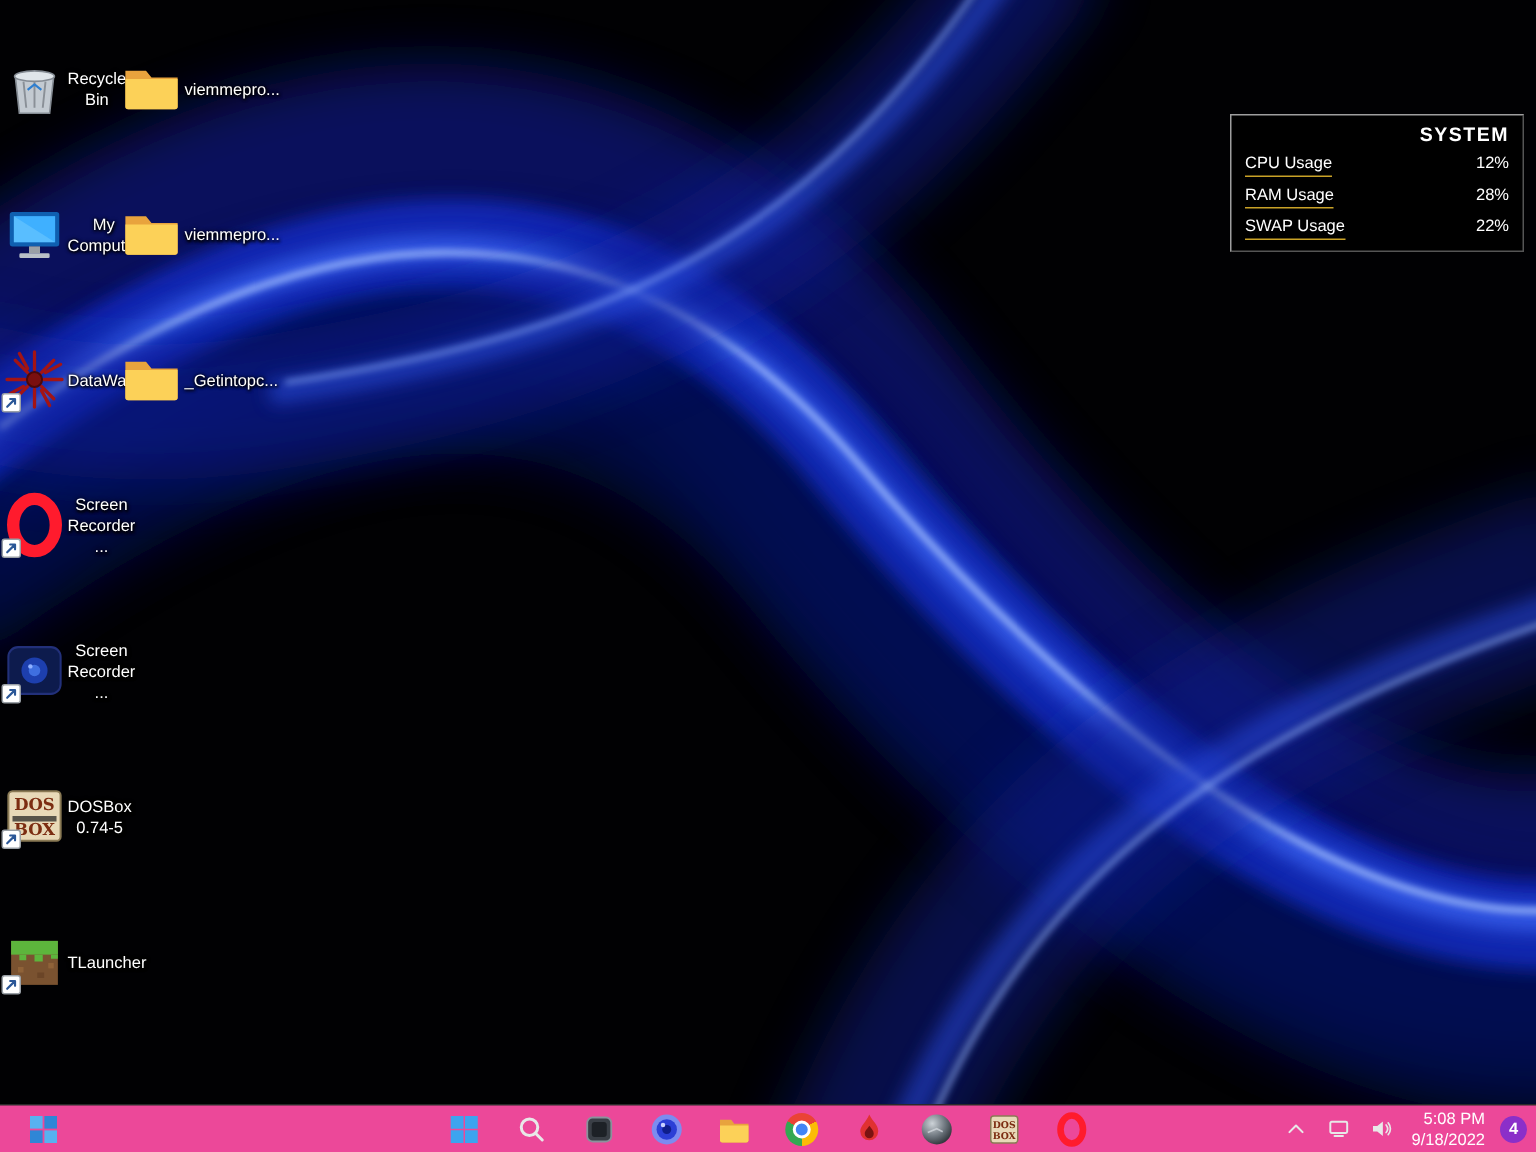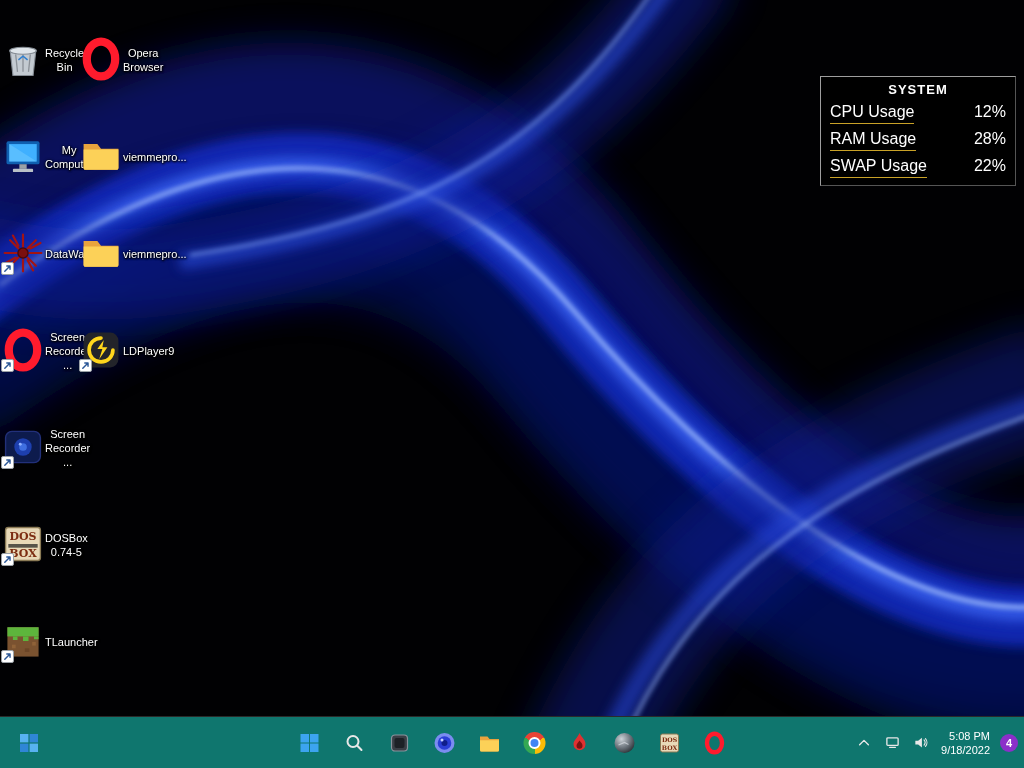--- a/index.html
+++ b/index.html
@@ -17,27 +17,27 @@
   .dlabel{margin-top:3px;font-size:11px;line-height:1.3;color:#fff;text-align:center;max-width:76px;text-shadow:0 1px 2px #000,0 0 3px #000,1px 1px 2px #000;word-wrap:break-word}
 
   
   .widget{position:absolute;right:8px;width:196px;background:#000;border:1px solid #9e9e9e;border-bottom-color:#555;border-right-color:#555;color:#fff;padding:5px 9px;z-index:3}
   .clockw{top:8px}
   .sysw{top:76px}
   .diskw{top:184px}
   .wtime{font-size:19px;font-weight:bold;text-align:center;letter-spacing:1px}
   .wdayrow{display:flex;justify-content:space-between;font-size:11px;margin-top:3px;padding-bottom:2px}
   .goldline{border-bottom:1px solid #c9a227;padding-bottom:2px}
-  .wtitle{text-align:center;font-weight:bold;font-size:13px;letter-spacing:1px;margin-bottom:5px}
-  .wrow{display:flex;justify-content:space-between;align-items:baseline;font-size:16px;margin:6px 0 2px 0}
+  .wtitle{text-align:right;font-weight:bold;font-size:13px;letter-spacing:1px;margin-bottom:5px}
+  .wrow{display:flex;justify-content:space-between;align-items:baseline;font-size:11px;margin:6px 0 2px 0}
   .wlabel{border-bottom:1px solid #c9a227;padding-bottom:2px}
   .wval{text-align:right}
 
   
-  .taskbar{position:absolute;left:0;right:0;bottom:0;height:52px;background:#0f766e;border-top:1px solid #2a2a2a;display:flex;align-items:center;z-index:5}
+  .taskbar{position:absolute;left:0;right:0;bottom:0;height:32px;background:#ec4899;border-top:1px solid #2a2a2a;display:flex;align-items:center;z-index:5}
   .tbtn{background:none;border:none;width:38px;height:40px;display:flex;align-items:center;justify-content:center;cursor:pointer;border-radius:4px}
   .tbtn .ic{display:flex;align-items:center;justify-content:center}
   .corner{position:absolute;left:10px}
   .tcenter{position:absolute;left:50%;transform:translateX(-50%);display:flex;gap:7px;align-items:center}
   .tray{position:absolute;right:6px;display:flex;align-items:center;gap:2px}
   .tbtn.sm{width:26px;height:34px}
   .tclock{color:#fff;font-size:11px;line-height:14px;text-align:right;padding:0 6px;cursor:pointer}
   .badge{width:18px;height:18px;border-radius:50%;background:#8b2fc9;color:#fff;font-size:11px;font-weight:bold;display:flex;align-items:center;justify-content:center;margin-left:2px;cursor:pointer}
   .chromeic{width:22px;height:22px;border-radius:50%;background:conic-gradient(from -60deg,#ea4335 0 120deg,#fbbc05 120deg 240deg,#34a853 240deg 360deg);position:relative}
   .chromeic .hub{position:absolute;inset:5px;border-radius:50%;background:#4285f4;border:2px solid #fff}
@@ -174,57 +174,43 @@
             <svg viewBox="0 0 10 10">
               <path d="M2 8 L7.5 2.5 M4.2 2.2 h3.6 v3.6" stroke="#2b5797" stroke-width="1.6" fill="none" stroke-linecap="round" stroke-linejoin="round"></path>
             </svg>
           </span>
         </div>
         <div class="dlabel">TLauncher</div>
       </div>
       <div class="dicon">
         <div class="glyph">
           <svg viewBox="0 0 48 48">
-            <ellipse cx="24" cy="24" rx="15.5" ry="19" fill="none" stroke="#ff1b2d" stroke-width="9"></ellipse>
-          </svg>
-        </div>
-        <div class="dlabel">Opera Browser</div>
-      </div>
-      <div class="dicon">
-        <div class="glyph">
-          <svg viewBox="0 0 48 48">
             <path d="M5 11 h15 l4 5 h19 v21 a2 2 0 0 1 -2 2 h-34 a2 2 0 0 1 -2 -2 z" fill="#e8a33d"></path>
             <path d="M5 17 h38 v20 a2 2 0 0 1 -2 2 h-34 a2 2 0 0 1 -2 -2 z" fill="#fcd158"></path>
           </svg>
         </div>
         <div class="dlabel">viemmepro...</div>
       </div>
       <div class="dicon">
         <div class="glyph">
           <svg viewBox="0 0 48 48">
             <path d="M5 11 h15 l4 5 h19 v21 a2 2 0 0 1 -2 2 h-34 a2 2 0 0 1 -2 -2 z" fill="#e8a33d"></path>
             <path d="M5 17 h38 v20 a2 2 0 0 1 -2 2 h-34 a2 2 0 0 1 -2 -2 z" fill="#fcd158"></path>
           </svg>
         </div>
         <div class="dlabel">viemmepro...</div>
       </div>
       <div class="dicon">
         <div class="glyph">
           <svg viewBox="0 0 48 48">
-            <rect x="5" y="5" width="38" height="38" rx="9" fill="#23242a"></rect>
-            <path d="M24 11 a13 13 0 1 0 13 13" fill="none" stroke="#ffd61c" stroke-width="4" stroke-linecap="round"></path>
-            <path d="M27 13 l-7 10 h5.5 l-3.5 11 9 -13 h-5.5 z" fill="#ffd61c"></path>
-          </svg>
-          <span class="sc">
-            <svg viewBox="0 0 10 10">
-              <path d="M2 8 L7.5 2.5 M4.2 2.2 h3.6 v3.6" stroke="#2b5797" stroke-width="1.6" fill="none" stroke-linecap="round" stroke-linejoin="round"></path>
-            </svg>
-          </span>
-        </div>
-        <div class="dlabel">LDPlayer9</div>
+            <path d="M5 11 h15 l4 5 h19 v21 a2 2 0 0 1 -2 2 h-34 a2 2 0 0 1 -2 -2 z" fill="#e8a33d"></path>
+            <path d="M5 17 h38 v20 a2 2 0 0 1 -2 2 h-34 a2 2 0 0 1 -2 -2 z" fill="#fcd158"></path>
+          </svg>
+        </div>
+        <div class="dlabel">_Getintopc...</div>
       </div>
     </div>
 
 
   <div class="widget sysw">
     <div class="wtitle">SYSTEM</div>
     <div>
         <div class="wrow">
           <span class="wlabel">CPU Usage</span>
           <span class="wval">12%</span>

